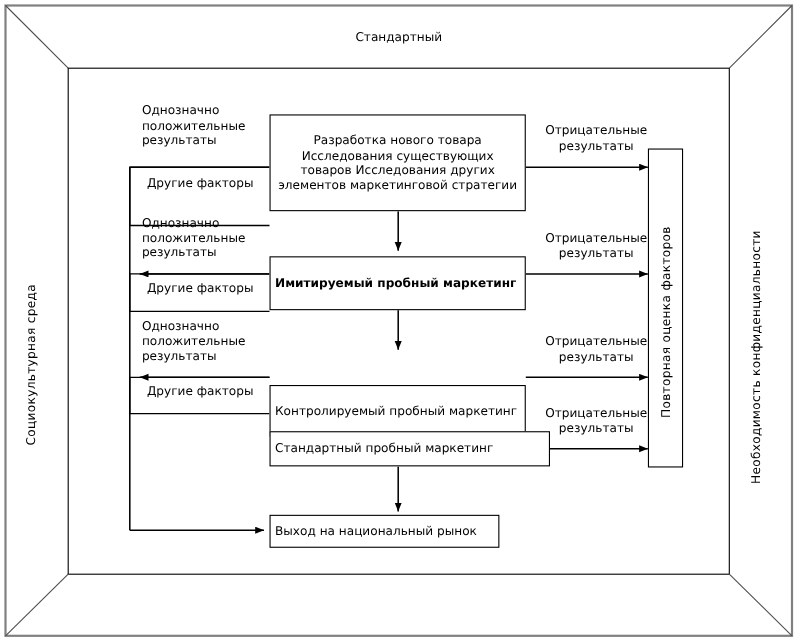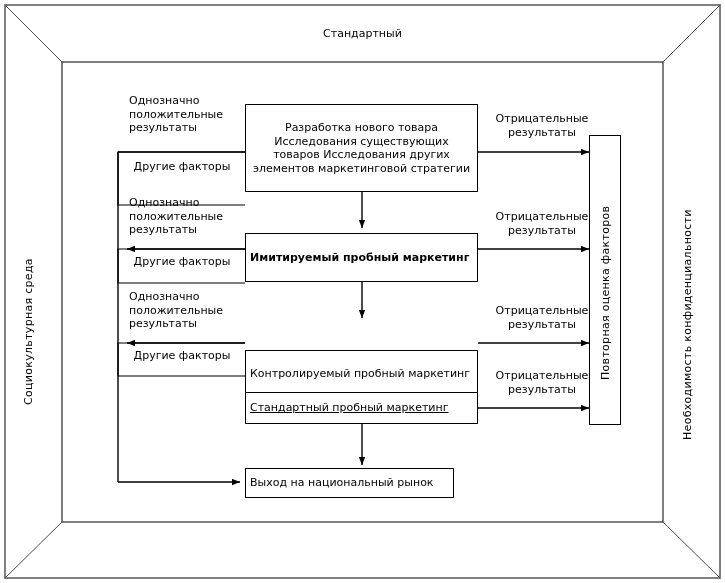--- a/index.html
+++ b/index.html
@@ -178,21 +178,21 @@
   </div>
 
   <div class="node" style="left:245px; top:233px; width:233px; height:49px;font-weight:bold;">
     <span>Имитируемый пробный маркетинг</span>
   </div>
 
   <div class="node" style="left:245px; top:322px; width:233px; height:47px;margin-top:28px;">
     <span>Контролируемый пробный маркетинг</span>
   </div>
 
-  <div class="node" style="left:245px; top:392px; width:233px; height:32px;text-decoration:underline;">
+  <div class="node" style="left:245px; top:392px; width:255px; height:32px;">
     <span>Стандартный пробный маркетинг</span>
   </div>
 
   <div class="node" style="left:245px; top:468px; width:209px; height:30px;">
     <span>Выход на национальный рынок</span>
   </div>
 
   <div class="lbl" style="left:129px; top:94px;">Однозначно
 положительные
 результаты</div>

